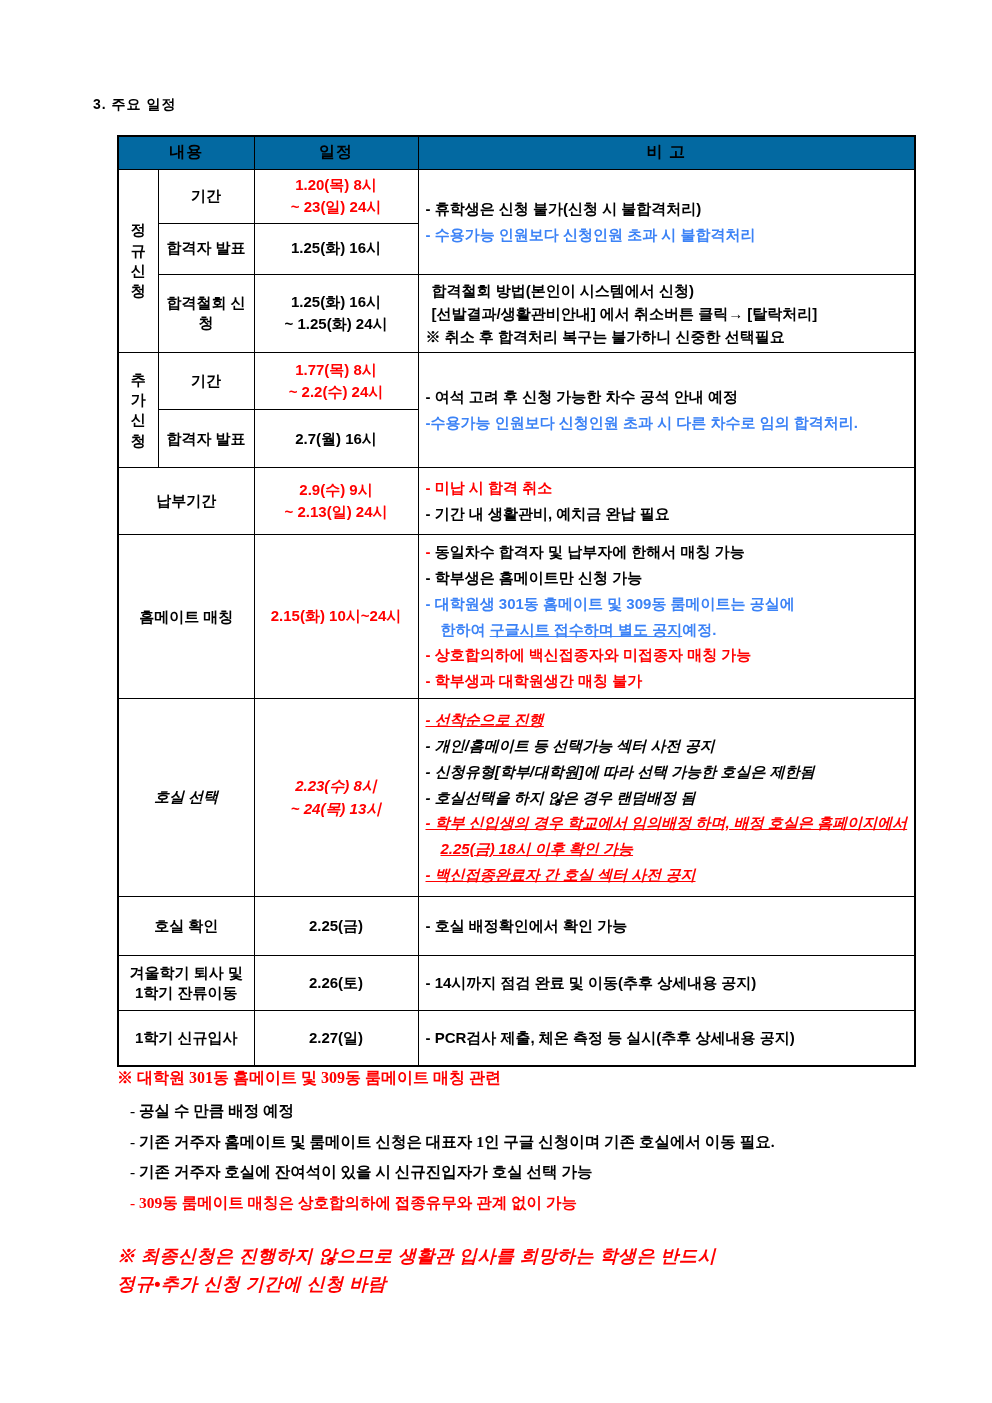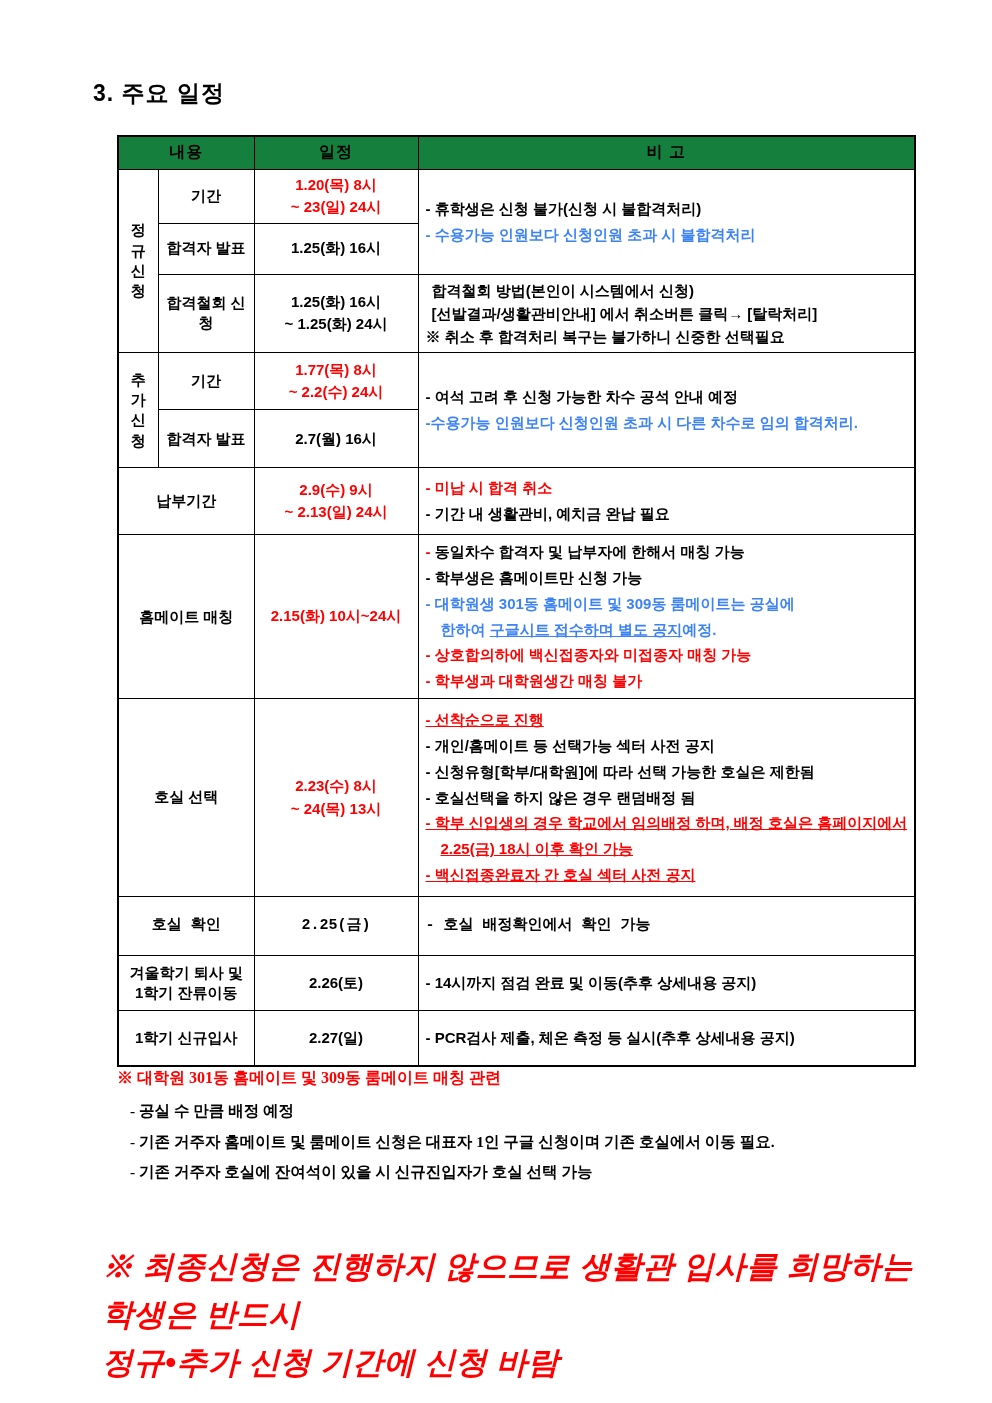--- a/index.html
+++ b/index.html
@@ -5,37 +5,37 @@
   * { margin:0; padding:0; box-sizing:border-box; }
   html,body { background:#fff; }
   body {
     width:992px; height:1403px;
     position:relative;
     font-family:"Liberation Sans", sans-serif;
     font-weight:700;
     color:#000;
   }
   .page-title {
-    position:absolute; left:93px; top:78px;
-    font-size:23px; letter-spacing:1px;
+    position:absolute; left:93px; top:96px;
+    font-size:14px; letter-spacing:1px;
   }
   table.sched-table {
     position:absolute; left:117px; top:135px;
     width:797px;
     border-collapse:collapse;
     table-layout:fixed;
     border:2px solid #000;
   }
   .sched-table th, .sched-table td {
     border:1.5px solid #000;
     font-size:15px;
     vertical-align:middle;
   }
   .sched-table th {
-    background:#15803d;
+    background:#0369a1;
     height:33px;
     text-align:center;
     font-size:16px;
     letter-spacing:1px;
   }
   .group {
     text-align:center; word-break:break-all;
     line-height:1.35; padding:10px;
   }
   .item {
@@ -56,36 +56,36 @@
   .ind { padding-left:15px; }
   .ind-sm { padding-left:6px; }
   
   .r1 > td { height:44px; }
   .r2 > td { height:51px; }
   .r3 > td { height:75px; }
   .r4 > td { height:57px; }
   .r5 > td { height:58px; }
   .r6 > td { height:67px; }
   .r7 > td { height:157px; }
-  .r8 > td { height:198px; }
-  .r9 > td { height:59px;font-family:Liberation Mono, monospace; }
+  .r8 > td { height:198px;font-style:italic; }
+  .r9 > td { height:59px; }
   .r10 > td { height:55px; }
   .r11 > td { height:55px; }
   
   .footnotes {
     position:absolute; left:117px; top:1068px; width:830px;
     font-size:15.5px;
     font-family:Liberation Serif, serif;
   }
   .footnotes .fn-header { font-size:16px; margin-bottom:13px; }
   .footnotes .fn-item { margin-left:13px; margin-bottom:12px; line-height:1.2; }
   .final-notice {
-    position:absolute; left:102px; top:1243px; width:838px;
+    position:absolute; left:117px; top:1243px; width:838px;
     color:#ff0000; font-style:italic;
-    font-size:31px; line-height:1.55;
+    font-size:18px; line-height:1.55;
     white-space:pre-line;
     letter-spacing:0.5px;
   }
 </style>
 </head>
 <body>
 
 <div class="page-title">3. 주요 일정</div>
 
 <table class="sched-table">
@@ -198,16 +198,17 @@
       </td>
     </tr>
   </tbody>
 </table>
 
 <div class="footnotes">
   <div class="fn-header red">※ 대학원 301동 홈메이트 및 309동 룸메이트 매칭 관련</div>
   <div class="fn-item">- 공실 수 만큼 배정 예정</div>
   <div class="fn-item">- 기존 거주자 홈메이트 및 룸메이트 신청은 대표자 1인 구글 신청이며 기존 호실에서 이동 필요.</div>
   <div class="fn-item">- 기존 거주자 호실에 잔여석이 있을 시 신규진입자가 호실 선택 가능</div>
+  <div class="fn-item red">- 309동 룸메이트 매칭은 상호합의하에 접종유무와 관계 없이 가능</div>
 </div>
 
 <div class="final-notice">※ 최종신청은 진행하지 않으므로 생활관 입사를 희망하는 학생은 반드시
 정규•추가 신청 기간에 신청 바람</div>
 
 </body></html>

